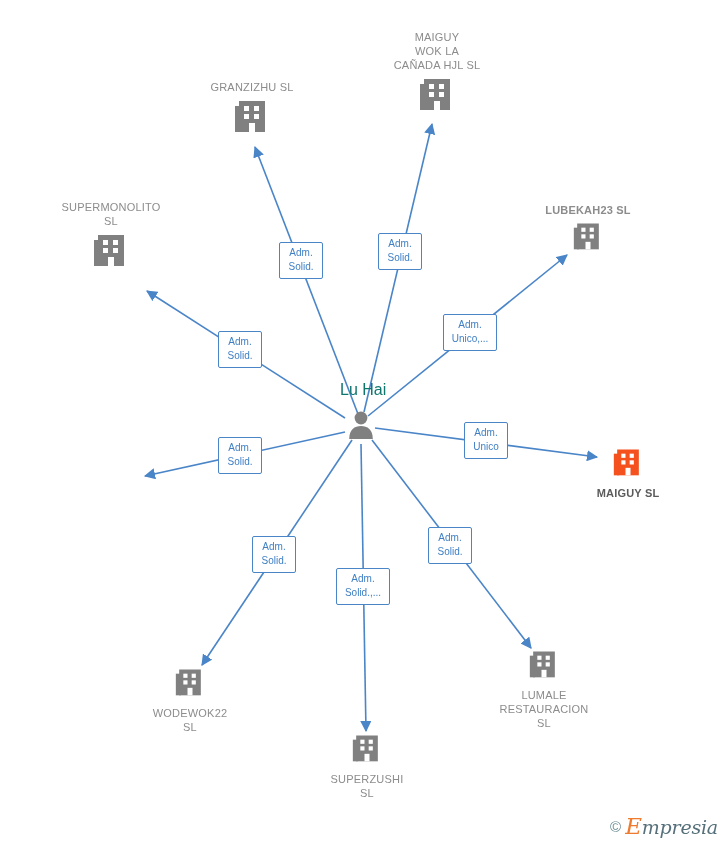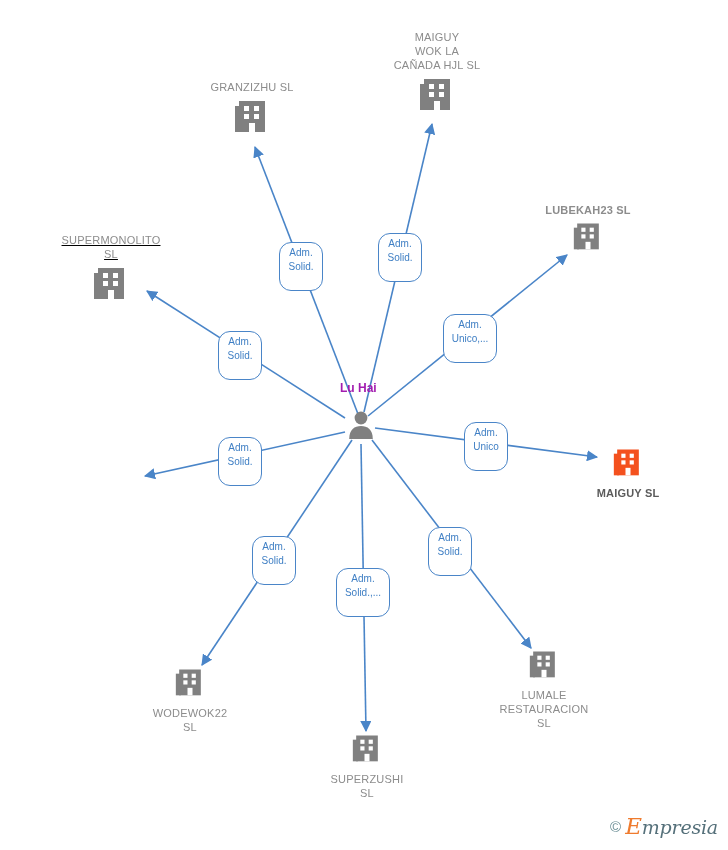--- a/index.html
+++ b/index.html
@@ -48,35 +48,34 @@
   .node-label.highlight {
     color: #5b5b5b;
     font-weight: bold;
   }
   .node-label.above {
     margin-top: 0;
     margin-bottom: 3px;
   }
   .person-label {
     position: absolute;
-    font-size: 12px;
-    color: #a21caf;
+    font-size: 16px;
+    color: #0f766e;
     white-space: nowrap;
-    font-weight: bold;
   }
   .edge-label {
     position: absolute;
     border: 1px solid #4a85c8;
-    border-radius: 12px;
+    border-radius: 2px;
     background: #ffffff;
     color: #3f7fc4;
     font-size: 10px;
     line-height: 14px;
     text-align: center;
-    padding: 3px 6px 16px 6px;
+    padding: 3px 6px 4px 6px;
     white-space: pre-line;
     box-sizing: border-box;
   }
   #watermark {
     position: absolute;
     right: 10px;
     bottom: 11px;
     display: flex;
     align-items: center;
     gap: 4px;
@@ -143,21 +142,21 @@
       <rect x="5" y="4" width="26" height="31" fill="#808080"></rect>
       <rect x="1" y="9" width="6" height="26" fill="#808080"></rect>
       <rect x="10" y="9" width="5" height="5" fill="#ffffff"></rect>
       <rect x="20" y="9" width="5" height="5" fill="#ffffff"></rect>
       <rect x="10" y="17" width="5" height="5" fill="#ffffff"></rect>
       <rect x="20" y="17" width="5" height="5" fill="#ffffff"></rect>
       <rect x="15" y="26" width="6" height="9" fill="#ffffff"></rect>
     </svg>
   </div>
 
-  <div class="node" style="left:111px; top:233px;text-decoration:underline;">
+  <div class="node" style="left:111px; top:200px;">
     <span class="node-label above">SUPERMONOLITO
 SL</span>
     <svg class="node-icon" width="36" height="38" viewBox="0 0 36 38">
       <rect x="5" y="4" width="26" height="31" fill="#808080"></rect>
       <rect x="1" y="9" width="6" height="26" fill="#808080"></rect>
       <rect x="10" y="9" width="5" height="5" fill="#ffffff"></rect>
       <rect x="20" y="9" width="5" height="5" fill="#ffffff"></rect>
       <rect x="10" y="17" width="5" height="5" fill="#ffffff"></rect>
       <rect x="20" y="17" width="5" height="5" fill="#ffffff"></rect>
       <rect x="15" y="26" width="6" height="9" fill="#ffffff"></rect>

